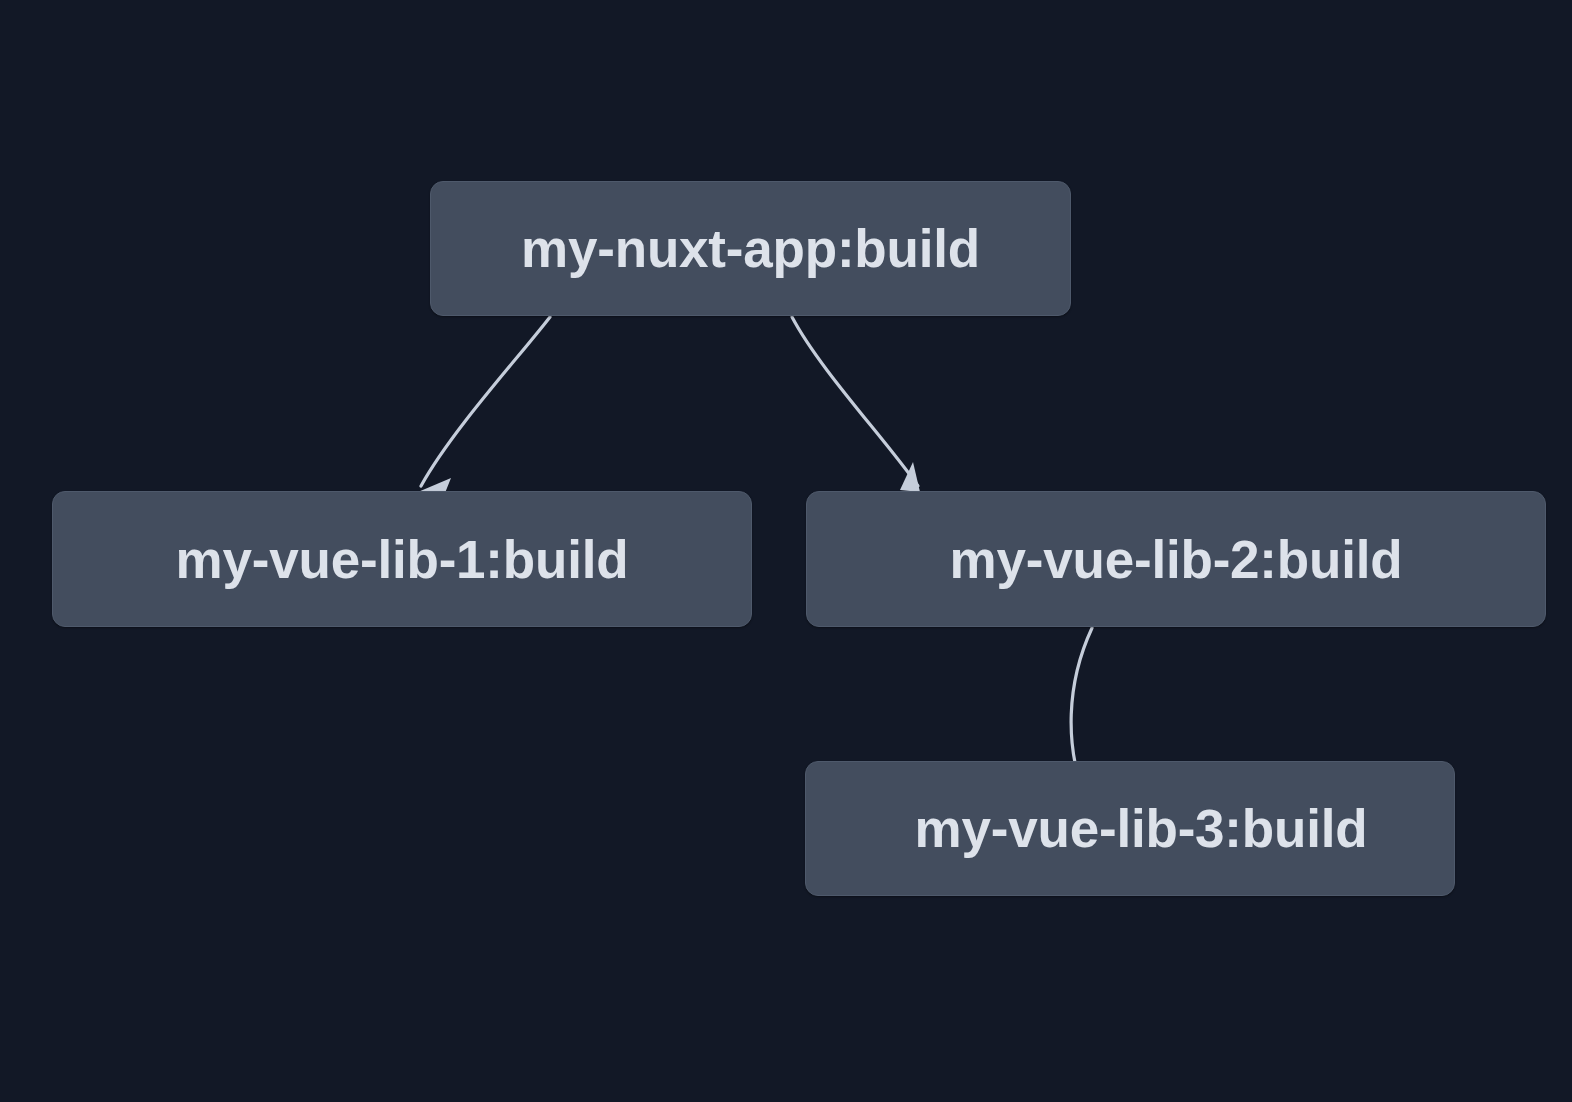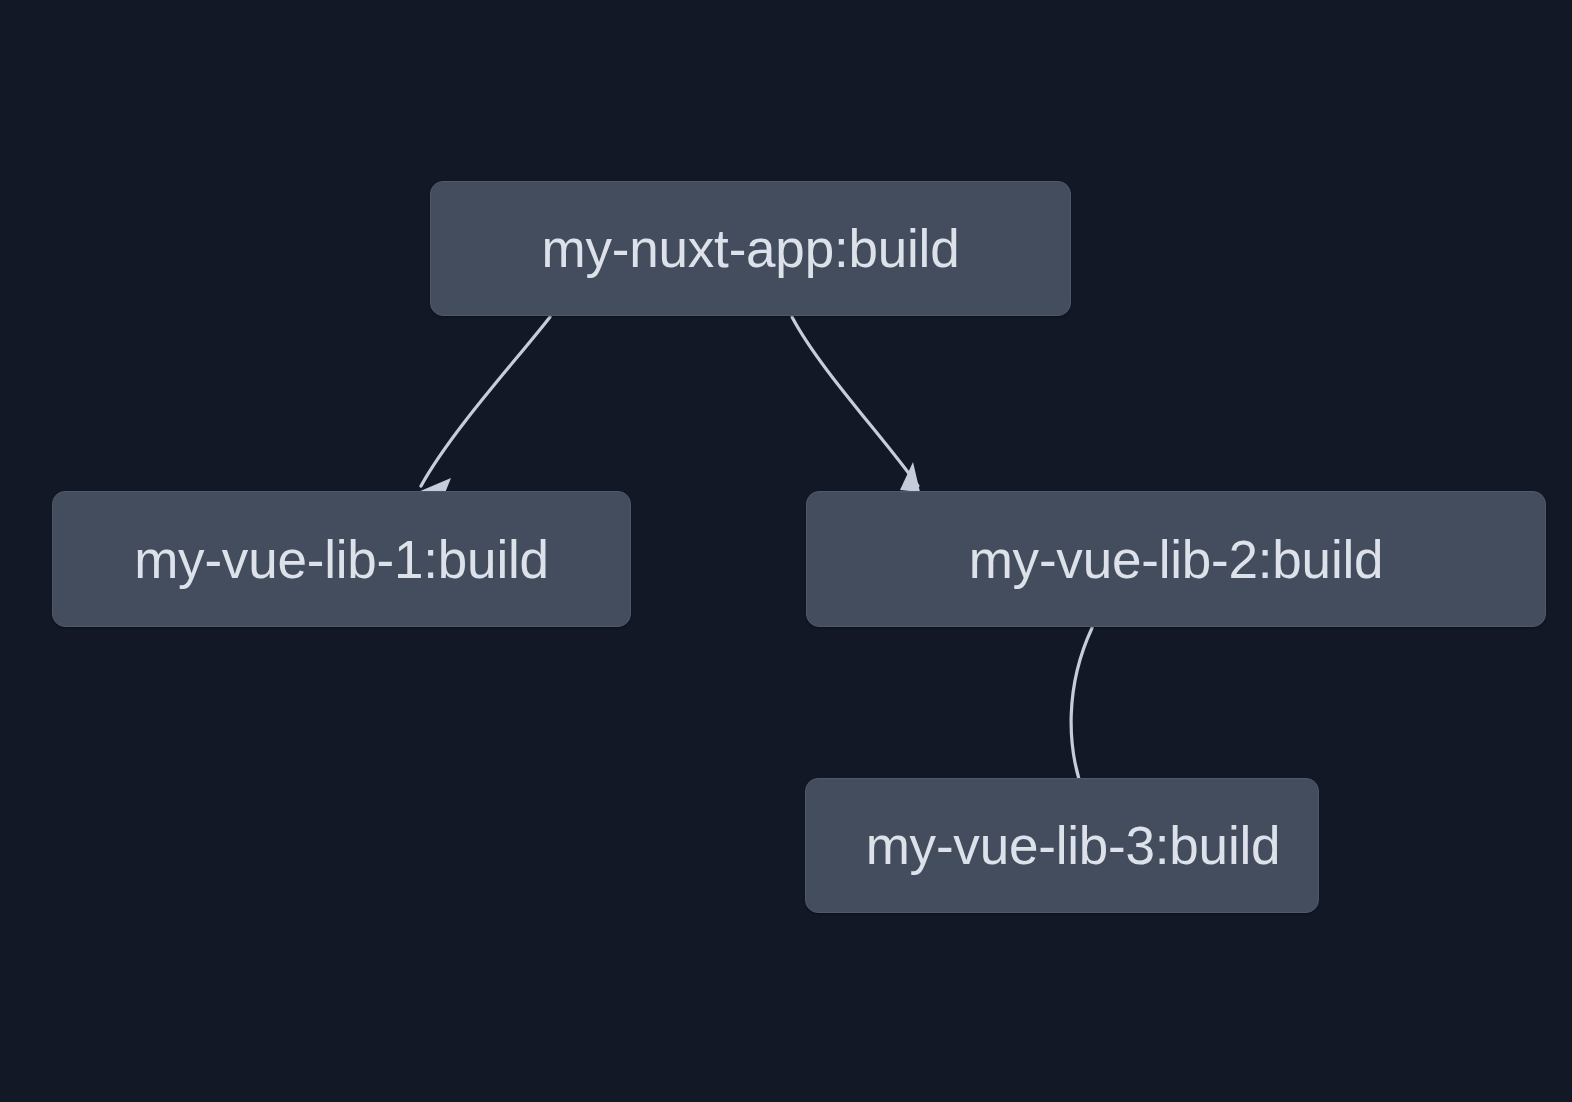--- a/index.html
+++ b/index.html
@@ -36,21 +36,21 @@
     background: #434d5e;
     border: 1px solid #4e596b;
     border-radius: 13px;
     box-shadow: 0 1px 2px rgba(0,0,0,0.35);
     cursor: pointer;
   }
   .graph-node-label {
     color: #dde2ea;
     font-family: "Liberation Sans", sans-serif;
     font-size: 53px;
-    font-weight: 400;
+    font-weight: 700;
     line-height: 1;
     letter-spacing: -0.2px;
     white-space: nowrap;
     user-select: none;
   }
 </style>
 </head>
 <body>
 
 <div id="graph-canvas">
@@ -67,25 +67,25 @@
     <g>
       <path fill="none" stroke="#c5cdda" stroke-width="3.2" stroke-linecap="round" d="M 1092 628 C 1066 684 1065 746 1085 797"></path>
       <polygon points="1088,803 1071,787 1102,779" fill="#c5cdda"></polygon>
     </g>
   </svg>
 
   <div class="graph-node" style="left:430px; top:181px; width:641px; height:135px;">
     <span class="graph-node-label">my-nuxt-app:build</span>
   </div>
 
-  <div class="graph-node" style="left:52px; top:491px; width:579px; height:136px;">
+  <div class="graph-node" style="left:52px; top:491px; width:700px; height:136px;">
     <span class="graph-node-label">my-vue-lib-1:build</span>
   </div>
 
   <div class="graph-node" style="left:806px; top:491px; width:740px; height:136px;">
     <span class="graph-node-label">my-vue-lib-2:build</span>
   </div>
 
-  <div class="graph-node" style="left:805px; top:778px; width:514px; height:135px;padding-left:22px;">
+  <div class="graph-node" style="left:805px; top:761px; width:650px; height:135px;padding-left:22px;">
     <span class="graph-node-label">my-vue-lib-3:build</span>
   </div>
 
 </div>
 
 </body></html>

